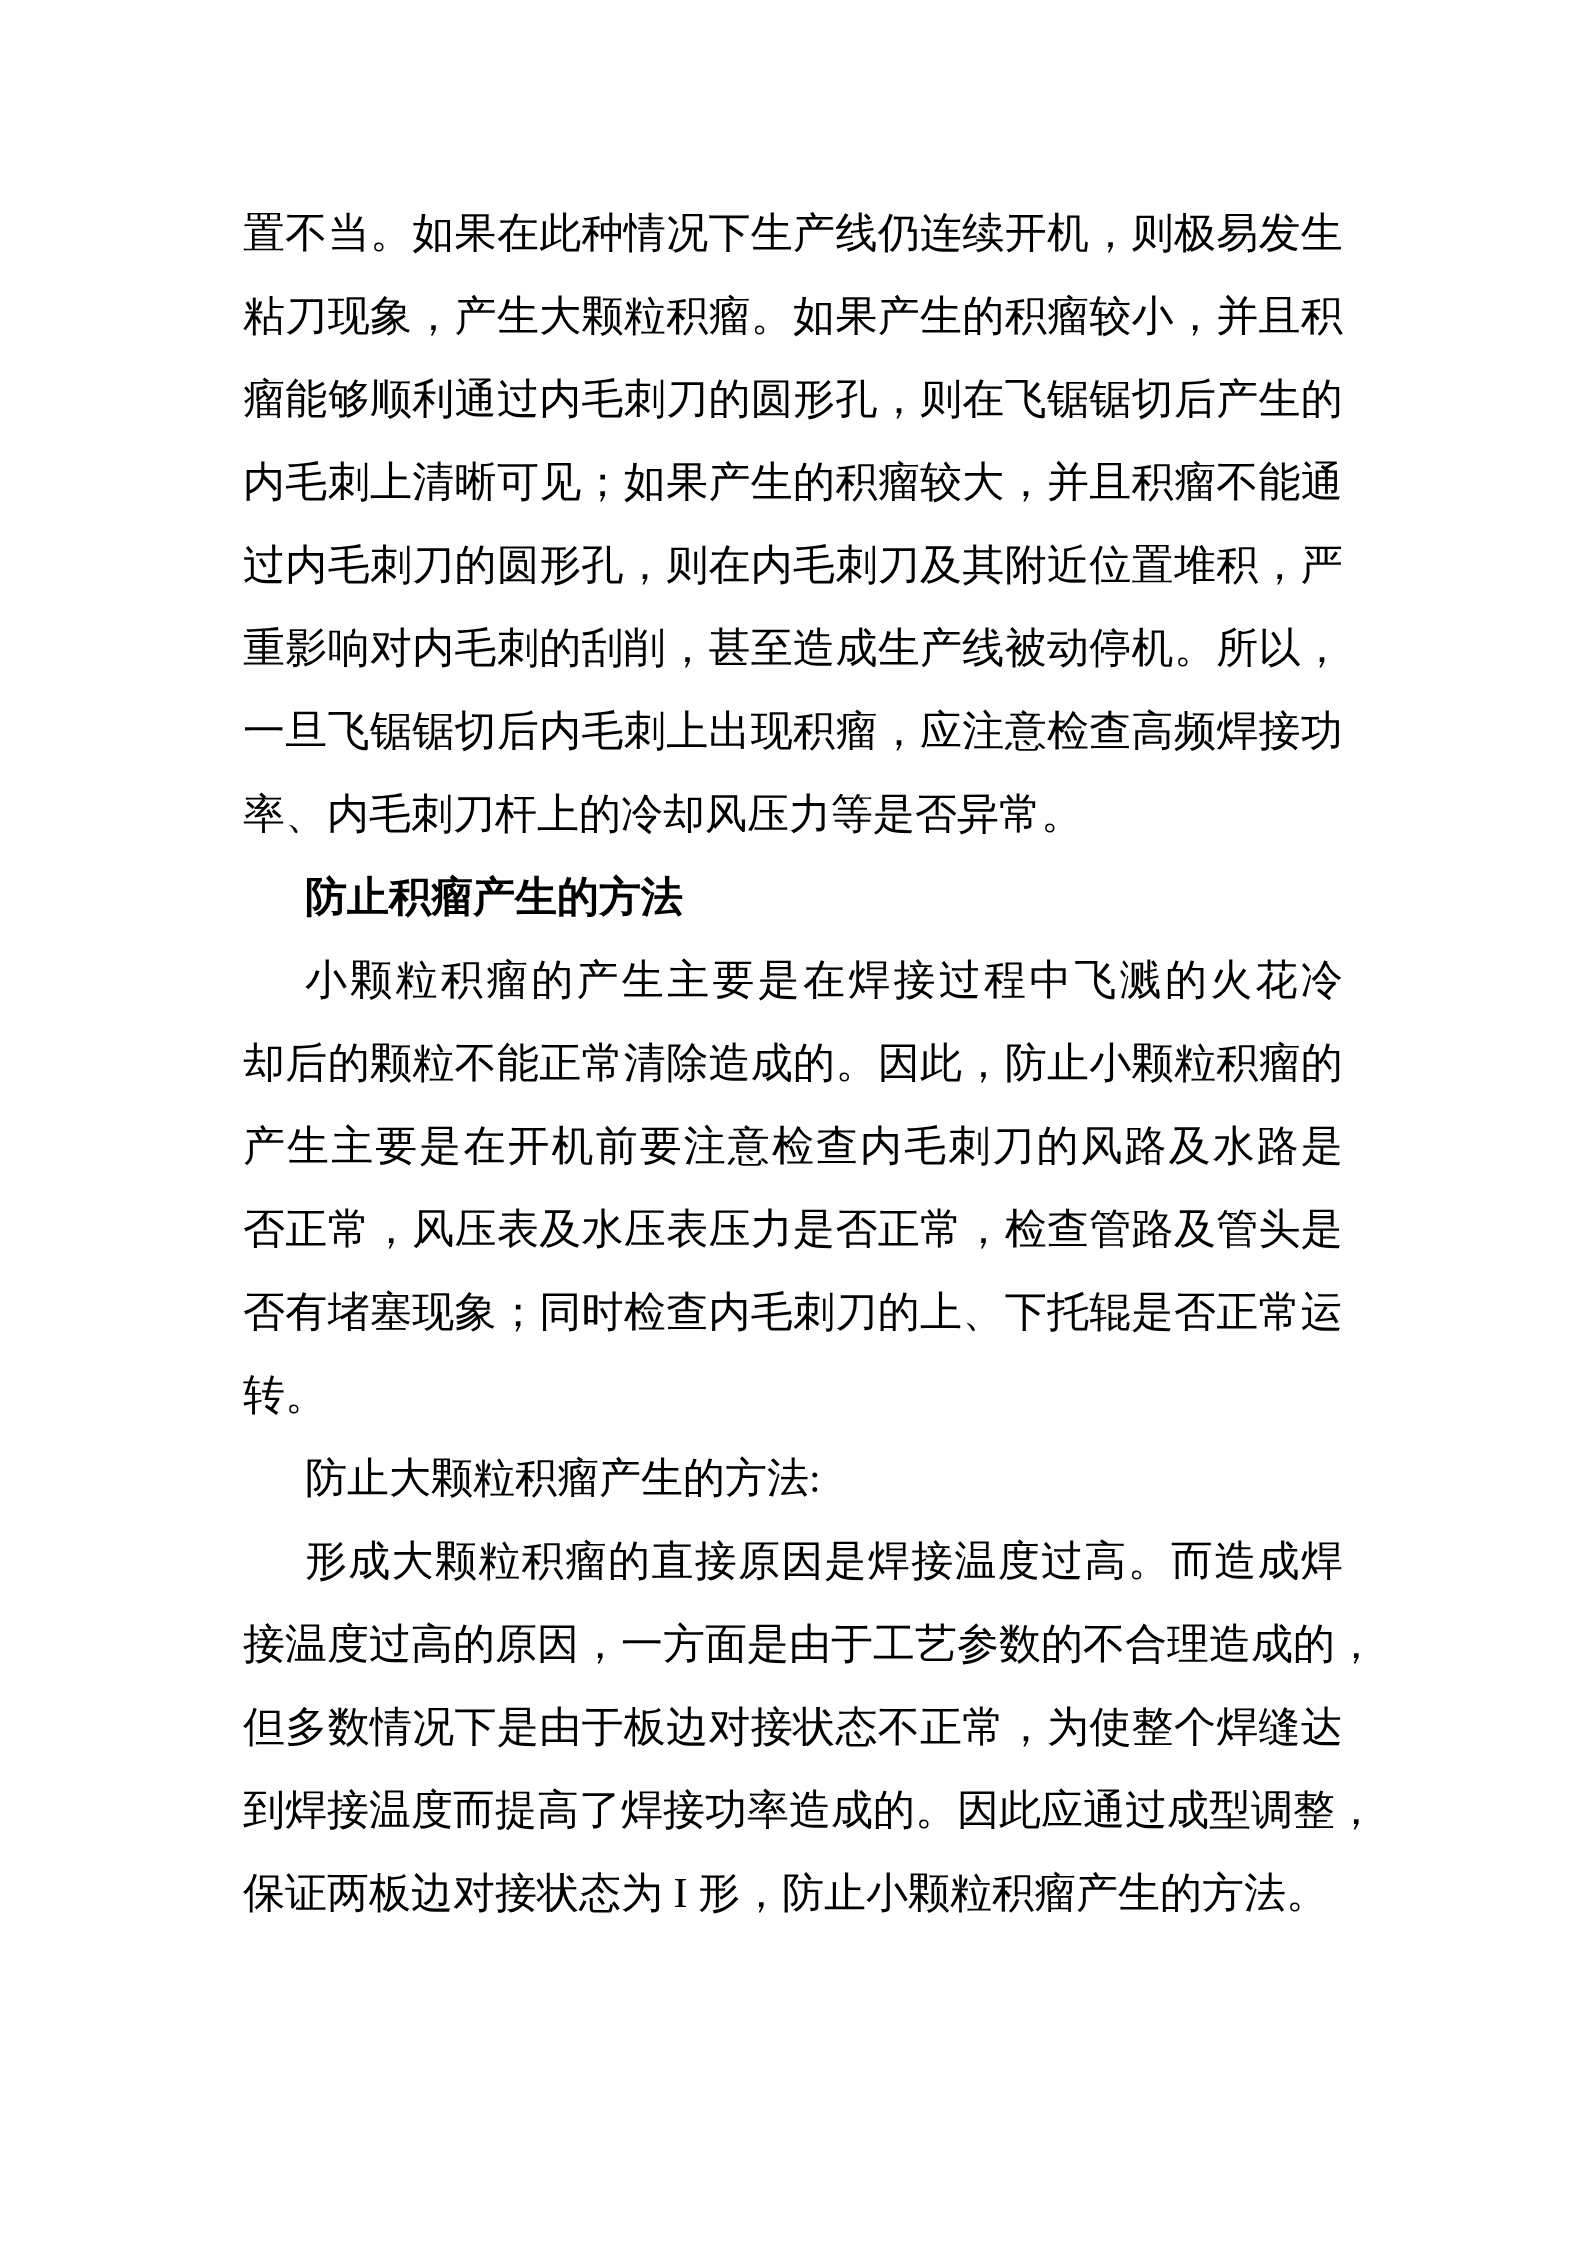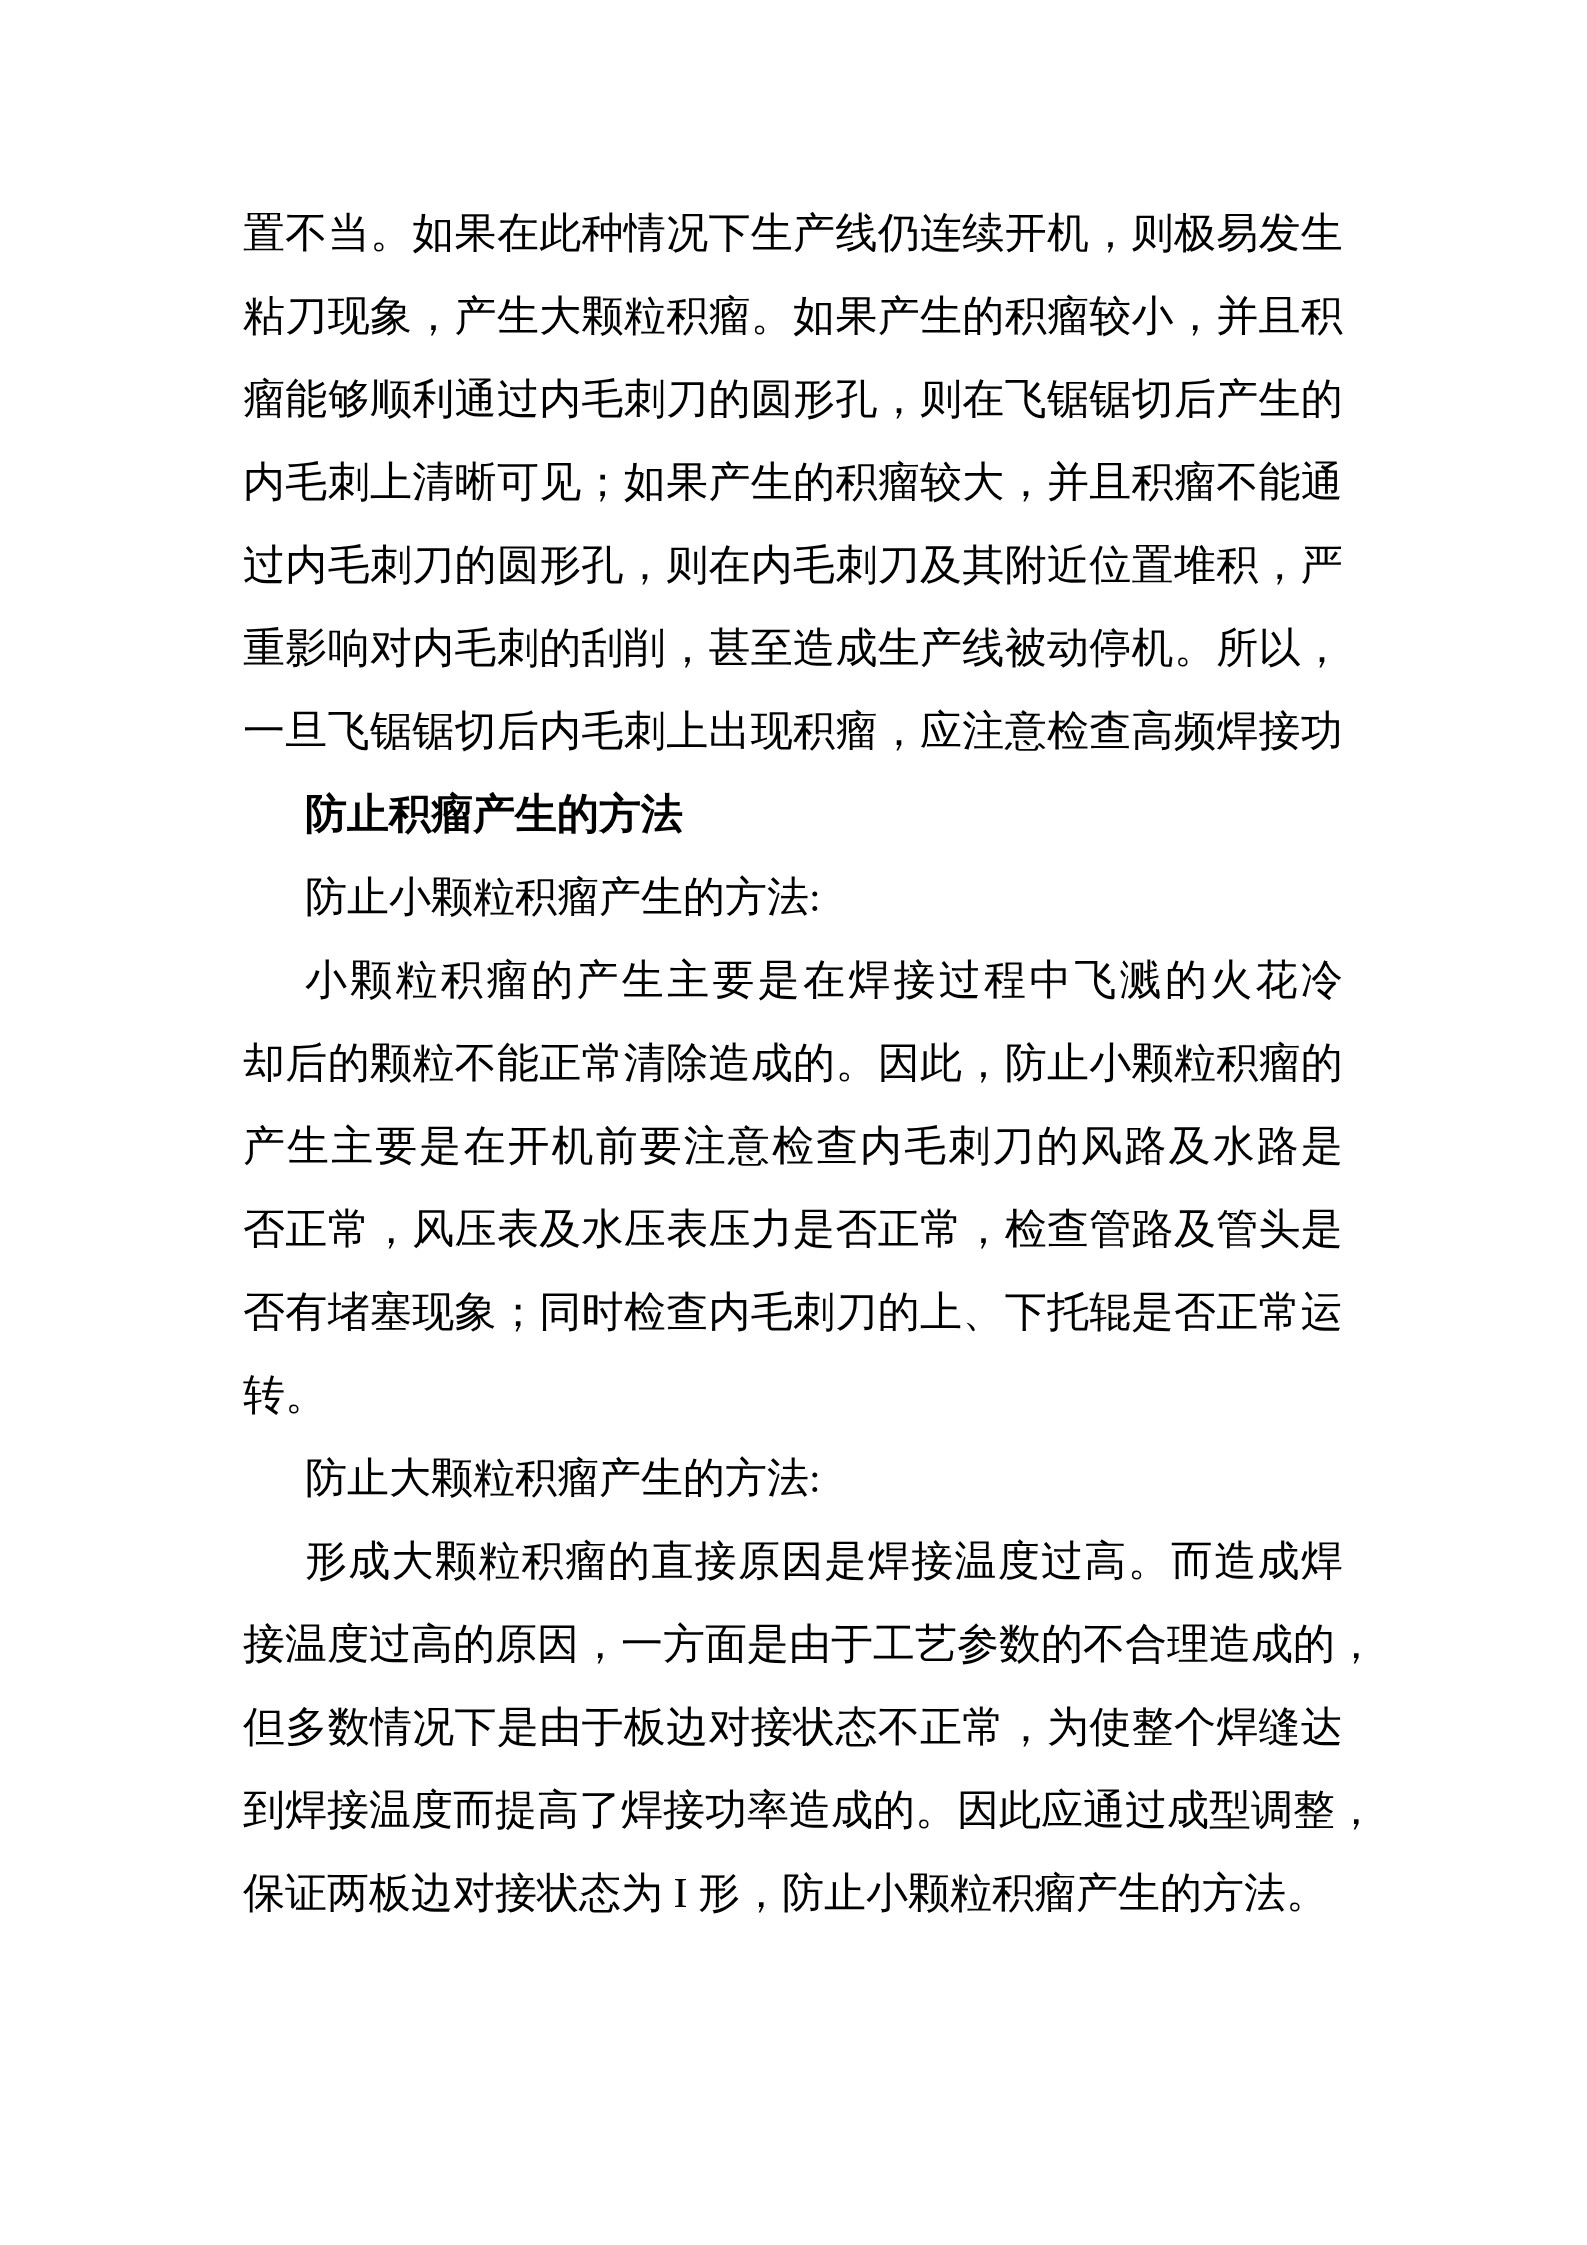--- a/index.html
+++ b/index.html
@@ -235,22 +235,22 @@
         <span>注</span>
         <span>意</span>
         <span>检</span>
         <span>查</span>
         <span>高</span>
         <span>频</span>
         <span>焊</span>
         <span>接</span>
         <span>功</span>
       </div>
+      <div class="line">率、内毛刺刀杆上的冷却风压力等是否异常。</div>
       <div class="line indent bold">防止积瘤产生的方法</div>
-      <div class="line indent">防止小颗粒积瘤产生的方法:</div>
       <div class="line j indent">
         <span>小</span>
         <span>颗</span>
         <span>粒</span>
         <span>积</span>
         <span>瘤</span>
         <span>的</span>
         <span>产</span>
         <span>生</span>
         <span>主</span>

